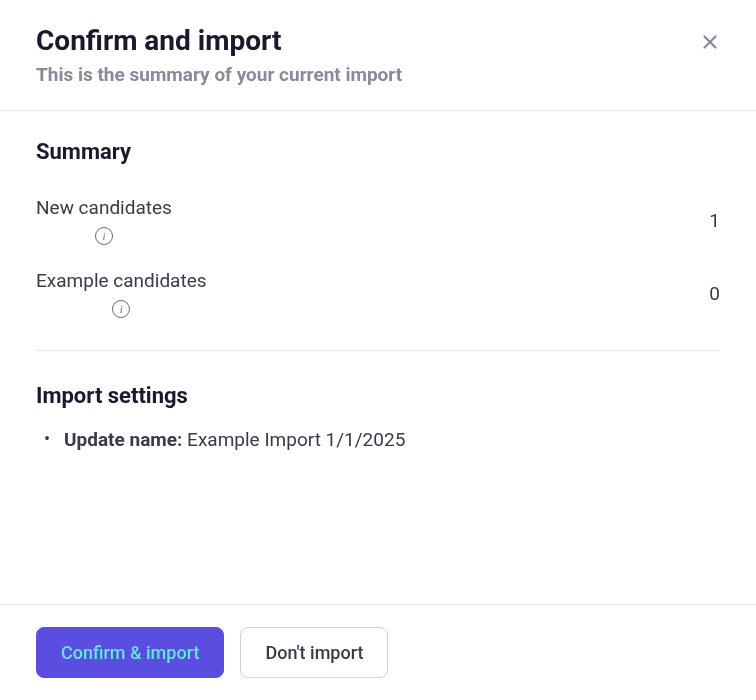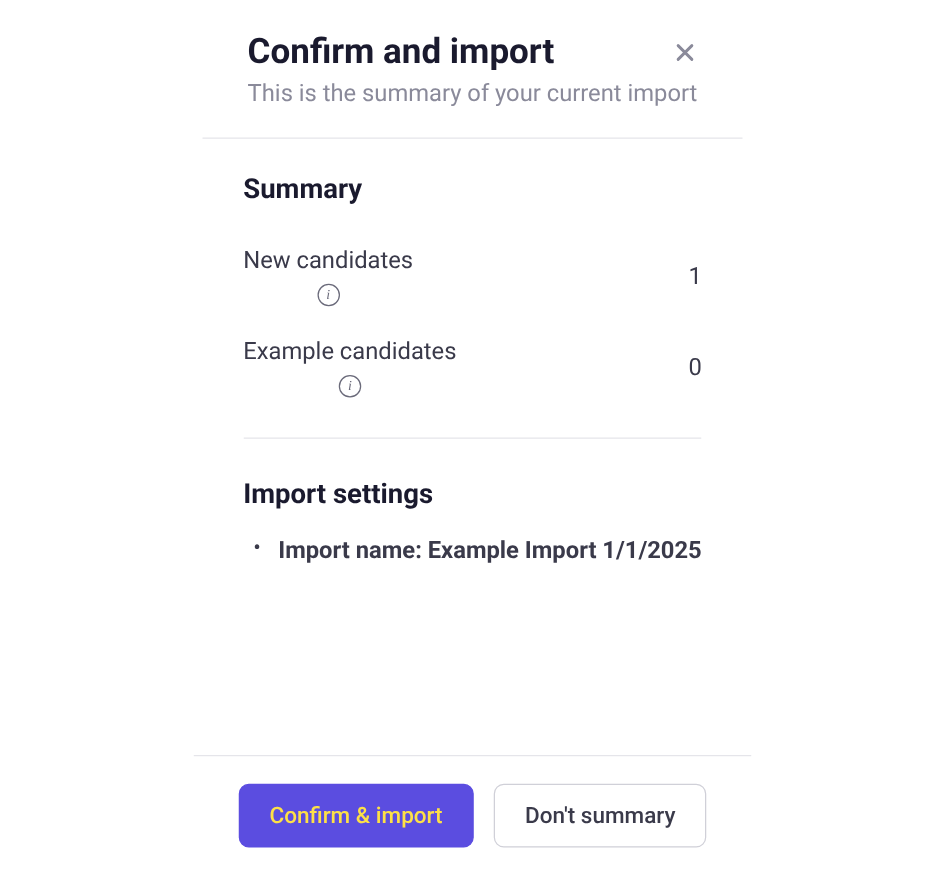--- a/index.html
+++ b/index.html
@@ -12,37 +12,36 @@
       background: #ffffff;
       color: #1a1a2e;
       width: 756px;
       height: 700px;
       overflow: hidden;
     }
     .modal {
       display: flex;
       flex-direction: column;
       height: 100%;
-      align-items: center;
     }
     .modal-header {
       padding: 24px 36px 24px 36px;
       border-bottom: 1px solid #e5e5ea;
       position: relative;
     }
     .modal-title {
       font-size: 28px;
       font-weight: 700;
       color: #1a1a2e;
       margin-bottom: 6px;
     }
     .modal-subtitle {
       font-size: 19px;
       color: #8a8a9a;
-      font-weight: 400;
+      font-weight: 700;
     }
     .close-btn {
       position: absolute;
       top: 28px;
       right: 32px;
       width: 28px;
       height: 28px;
       background: none;
       border: none;
       cursor: pointer;
@@ -51,21 +50,21 @@
       justify-content: center;
     }
     .close-btn svg {
       width: 22px;
       height: 22px;
       stroke: #8a8a9a;
       stroke-width: 2.5;
     }
     .modal-body {
       flex: 1;
-      padding: 28px 20px;
+      padding: 28px 36px;
       overflow-y: auto;
     }
     .section-title {
       font-size: 22px;
       font-weight: 700;
       color: #1a1a2e;
       margin-bottom: 20px;
     }
     .summary-row {
       display: flex;
@@ -120,40 +119,40 @@
       position: absolute;
       left: 8px;
       top: 0;
       font-size: 18px;
       color: #3a3a4a;
     }
     .settings-list .setting-key {
       font-weight: 700;
     }
     .settings-list .setting-value {
-      font-weight: 700;
+      font-weight: 400;
     }
     .modal-footer {
       padding: 22px 36px;
       border-top: 1px solid #e5e5ea;
       display: flex;
       gap: 16px;
     }
     .btn {
       padding: 14px 24px;
       font-size: 18px;
       font-weight: 500;
       border-radius: 8px;
       cursor: pointer;
       border: 1px solid transparent;
       font-family: inherit;
     }
     .btn-primary {
       background: #5b4de0;
-      color: #fde047;
+      color: #5eead4;
       border-color: #5b4de0;
     }
     .btn-secondary {
       background: #ffffff;
       color: #3a3a4a;
       border-color: #d0d0d8;
     }
   </style>
 </head>
 <body>
@@ -189,25 +188,25 @@
       </div>
       <span class="summary-value">0</span>
     </div>
 
     <hr class="divider">
 
     <h2 class="section-title">Import settings</h2>
 
     <ul class="settings-list">
       <li>
-        <span class="setting-key">Import name:</span>
+        <span class="setting-key">Update name:</span>
         <span class="setting-value">Example Import 1/1/2025</span>
       </li>
     </ul>
 
   </div>
 
   <div class="modal-footer">
     <button class="btn btn-primary">Confirm &amp; import</button>
-    <button class="btn btn-secondary">Don't summary</button>
+    <button class="btn btn-secondary">Don't import</button>
   </div>
 
 </div>
 
 </body></html>

